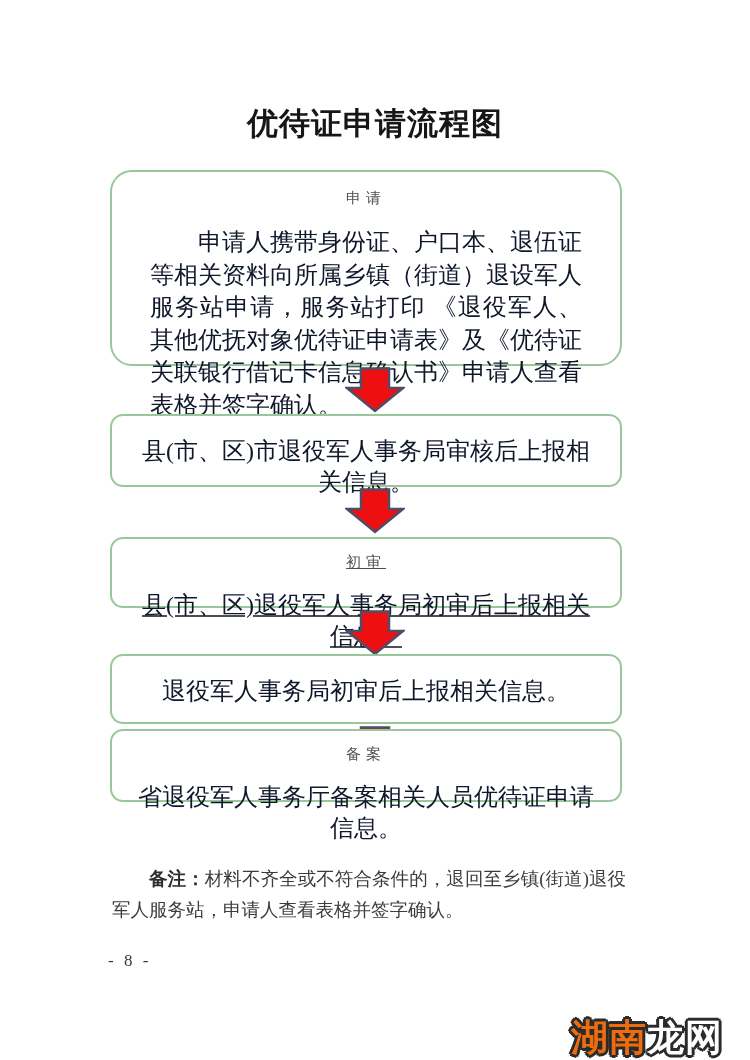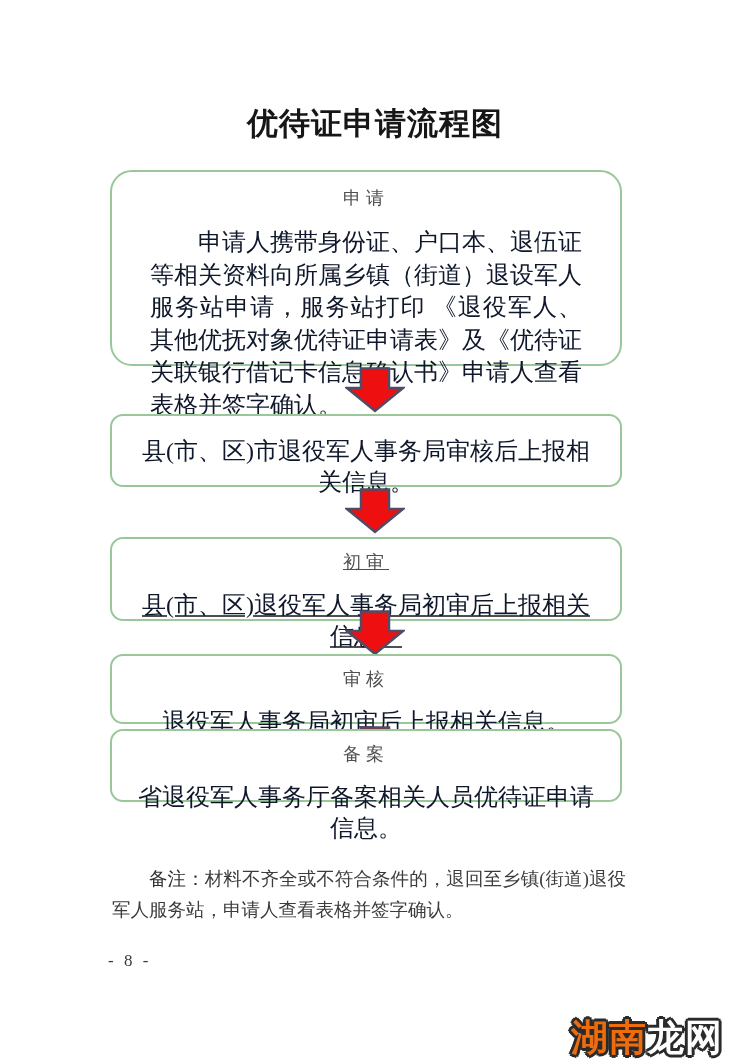--- a/index.html
+++ b/index.html
@@ -42,26 +42,26 @@
     height: 196px;
     border-radius: 22px;
     padding: 11px 26px 12px 26px;
   }
   .box-sm {
     border-radius: 13px;
     padding: 8px 14px 8px 14px;
     text-align: center;
   }
   .box-2 { top: 414px; height: 73px; }
-  .box-3 { top: 537px; height: 84px; text-decoration: underline; }
+  .box-3 { top: 537px; height: 71px; text-decoration: underline; }
   .box-4 { top: 654px; height: 70px; }
   .box-5 { top: 729px; height: 73px; }
   .box-header {
     text-align: center;
-    font-size: 18px;
+    font-size: 15px;
     line-height: 31px;
     letter-spacing: 5px;
     color: #4f4f4f;
   }
   .box-body {
     margin: 12px;
     font-size: 24px;
     line-height: 32.5px;
     color: #0f172a;
   }
@@ -89,21 +89,21 @@
     top: 864px;
     width: 514px;
     margin: 0;
     font-size: 18.5px;
     line-height: 31px;
     color: #3c3c3c;
     text-align: justify;
     text-indent: 2em;
   }
   .note .note-label {
-    font-weight: normal;
+    font-weight: bold;
     color: #2e2e2e;
   }
   .page-number {
     position: absolute;
     left: 108px;
     top: 951px;
     font-size: 17px;
     letter-spacing: 3px;
     color: #3a3a3a;
   }
@@ -160,21 +160,20 @@
       <p class="box-body">县(市、区)退役军人事务局初审后上报相关信息。</p>
     </section>
 
     <div class="arrow arrow-3">
       <svg width="60" height="46" viewBox="0 0 60 46" xmlns="http://www.w3.org/2000/svg">
         <polygon points="16,1.5 44,1.5 44,21 58,21 30,44 2,21 16,21" fill="#ee1010" stroke="#514b68" stroke-width="2.5" stroke-linejoin="miter"></polygon>
       </svg>
     </div>
 
     <section class="flow-box box-sm box-4">
-      <div class="box-header">审核</div>
       <p class="box-body">退役军人事务局初审后上报相关信息。</p>
     </section>
 
     <div class="arrow arrow-4">
       <svg width="60" height="46" viewBox="0 0 60 46" xmlns="http://www.w3.org/2000/svg">
         <polygon points="16,1.5 44,1.5 44,21 58,21 30,44 2,21 16,21" fill="#ee1010" stroke="#514b68" stroke-width="2.5" stroke-linejoin="miter"></polygon>
       </svg>
     </div>
 
     <section class="flow-box box-sm box-5">

